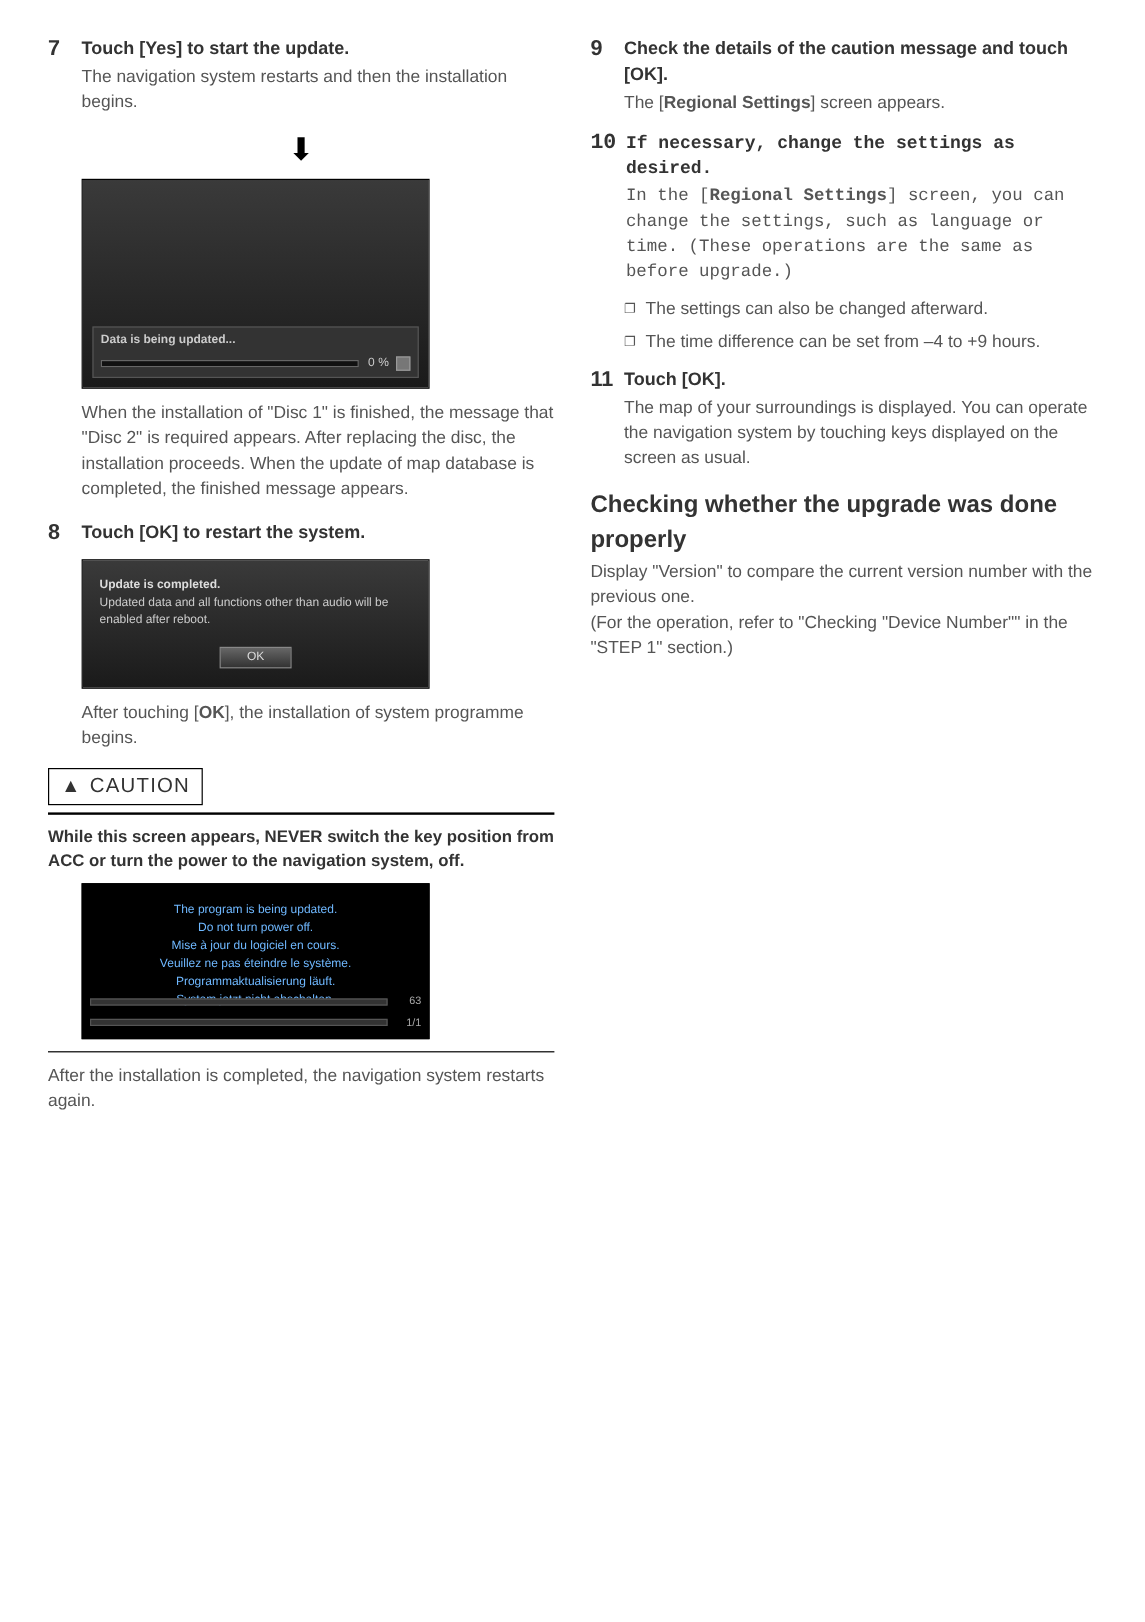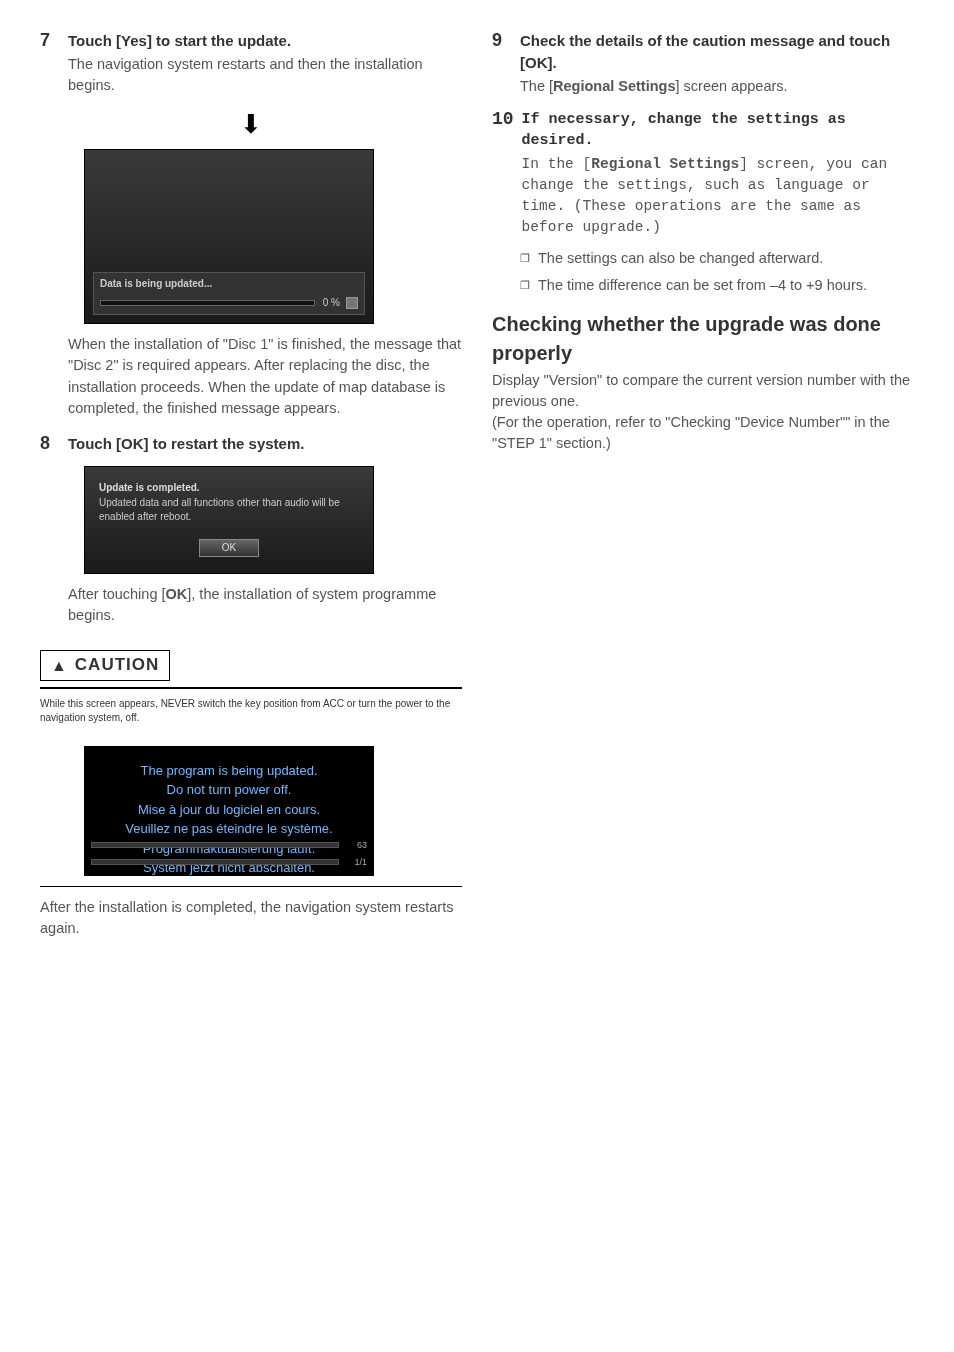--- a/index.html
+++ b/index.html
@@ -48,21 +48,21 @@
     }
     .arrow-center {
       text-align: center;
       margin: 6px 0;
     }
     .arrow-down {
       font-size: 26px;
       color: #000;
     }
     .screenshot {
-      margin: 6px 0 10px 44px;
+      margin: 6px 0 10px 28px;
       width: 290px;
       background: #2a2a2a;
       border: 1px solid #000;
       position: relative;
     }
     .screenshot-a {
       height: 175px;
       background: linear-gradient(to bottom, #3a3a3a 0%, #2a2a2a 50%, #1a1a1a 100%);
     }
     .screenshot-a-inner {
@@ -141,41 +141,41 @@
       display: inline-flex;
       align-items: center;
       padding: 2px 10px;
       margin: 14px 0 6px 0;
     }
     .caution-icon {
       font-size: 16px;
       margin-right: 8px;
     }
     .caution-text {
-      font-weight: bold;
+      font-weight: normal;
       font-size: 17px;
       letter-spacing: 1px;
     }
     .caution-line {
       border-top: 2px solid #000;
       margin-bottom: 8px;
     }
     .caution-body {
-      font-weight: normal;
-      font-size: 10px;
-      margin-bottom: 20px;
+      font-weight: bold;
+      font-size: 14px;
+      margin-bottom: 8px;
     }
     .screenshot-c {
       height: 130px;
       background: #000;
     }
     .screenshot-c-text {
       color: #6fb8ff;
       text-align: center;
-      font-size: 13px;
+      font-size: 10px;
       padding-top: 14px;
       line-height: 1.5;
     }
     .screenshot-c-bars {
       position: absolute;
       bottom: 6px;
       left: 6px;
       right: 6px;
     }
     .bar-row {
@@ -270,21 +270,21 @@
 
     
     <div class="screenshot screenshot-b">
       <div class="screenshot-b-inner">
         <div class="screenshot-b-text1">Update is completed.</div>
         <div class="screenshot-b-text2">Updated data and all functions other than audio will be enabled after reboot.</div>
       </div>
       <div class="screenshot-ok-btn">OK</div>
     </div>
 
-    <div class="step-body" style="margin-left:28px;margin-bottom:10px;">
+    <div class="step-body" style="margin-left:28px;">
       <span>After touching [</span><span class="bold-inline">OK</span><span>], the installation of system programme begins.</span>
     </div>
 
     
     <div class="caution-box">
       <span class="caution-icon">▲</span>
       <span class="caution-text">CAUTION</span>
     </div>
     <div class="caution-line"></div>
     <div class="caution-body">
@@ -344,20 +344,27 @@
       <div class="bullet-item">
         <div class="bullet-marker">❐</div>
         <div>The settings can also be changed afterward.</div>
       </div>
       <div class="bullet-item">
         <div class="bullet-marker">❐</div>
         <div>The time difference can be set from –4 to +9 hours.</div>
       </div>
     </div>
 
+    <div class="step" style="margin-top:10px;">
+      <div class="step-num">11</div>
+      <div class="step-content">
+        <div class="step-title">Touch [OK].</div>
+        <div class="step-body">The map of your surroundings is displayed. You can operate the navigation system by touching keys displayed on the screen as usual.</div>
+      </div>
+    </div>
 
     <div class="section-heading">Checking whether the upgrade was done properly</div>
     <div class="step-body">Display "Version" to compare the current version number with the previous one.</div>
     <div class="step-body">
       <span>(For the operation, refer to "Checking "</span><span>Device Number</span><span>"" in the "STEP 1" section.)</span>
     </div>
   </div>
 </div>
 
 </body></html>

